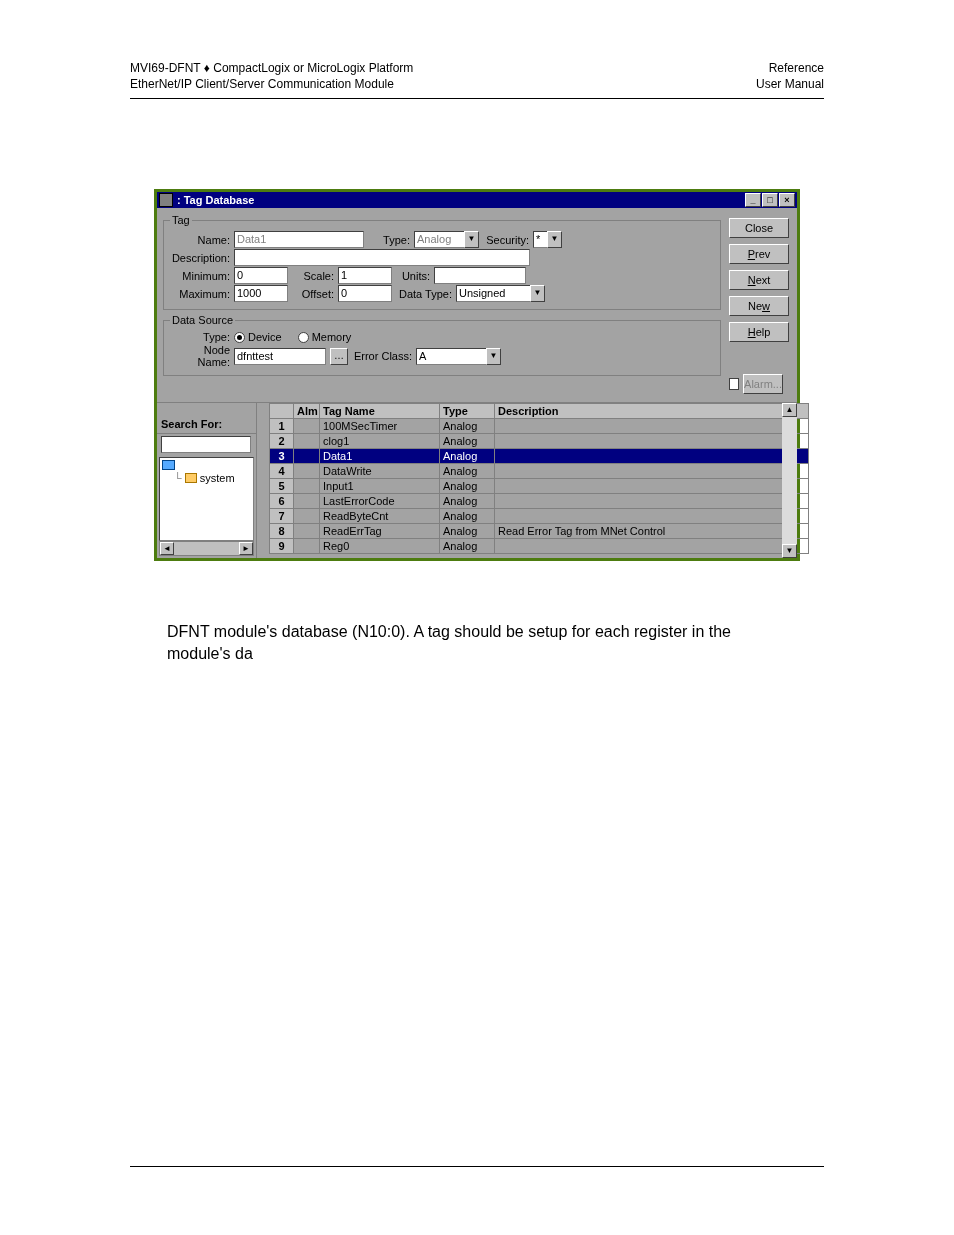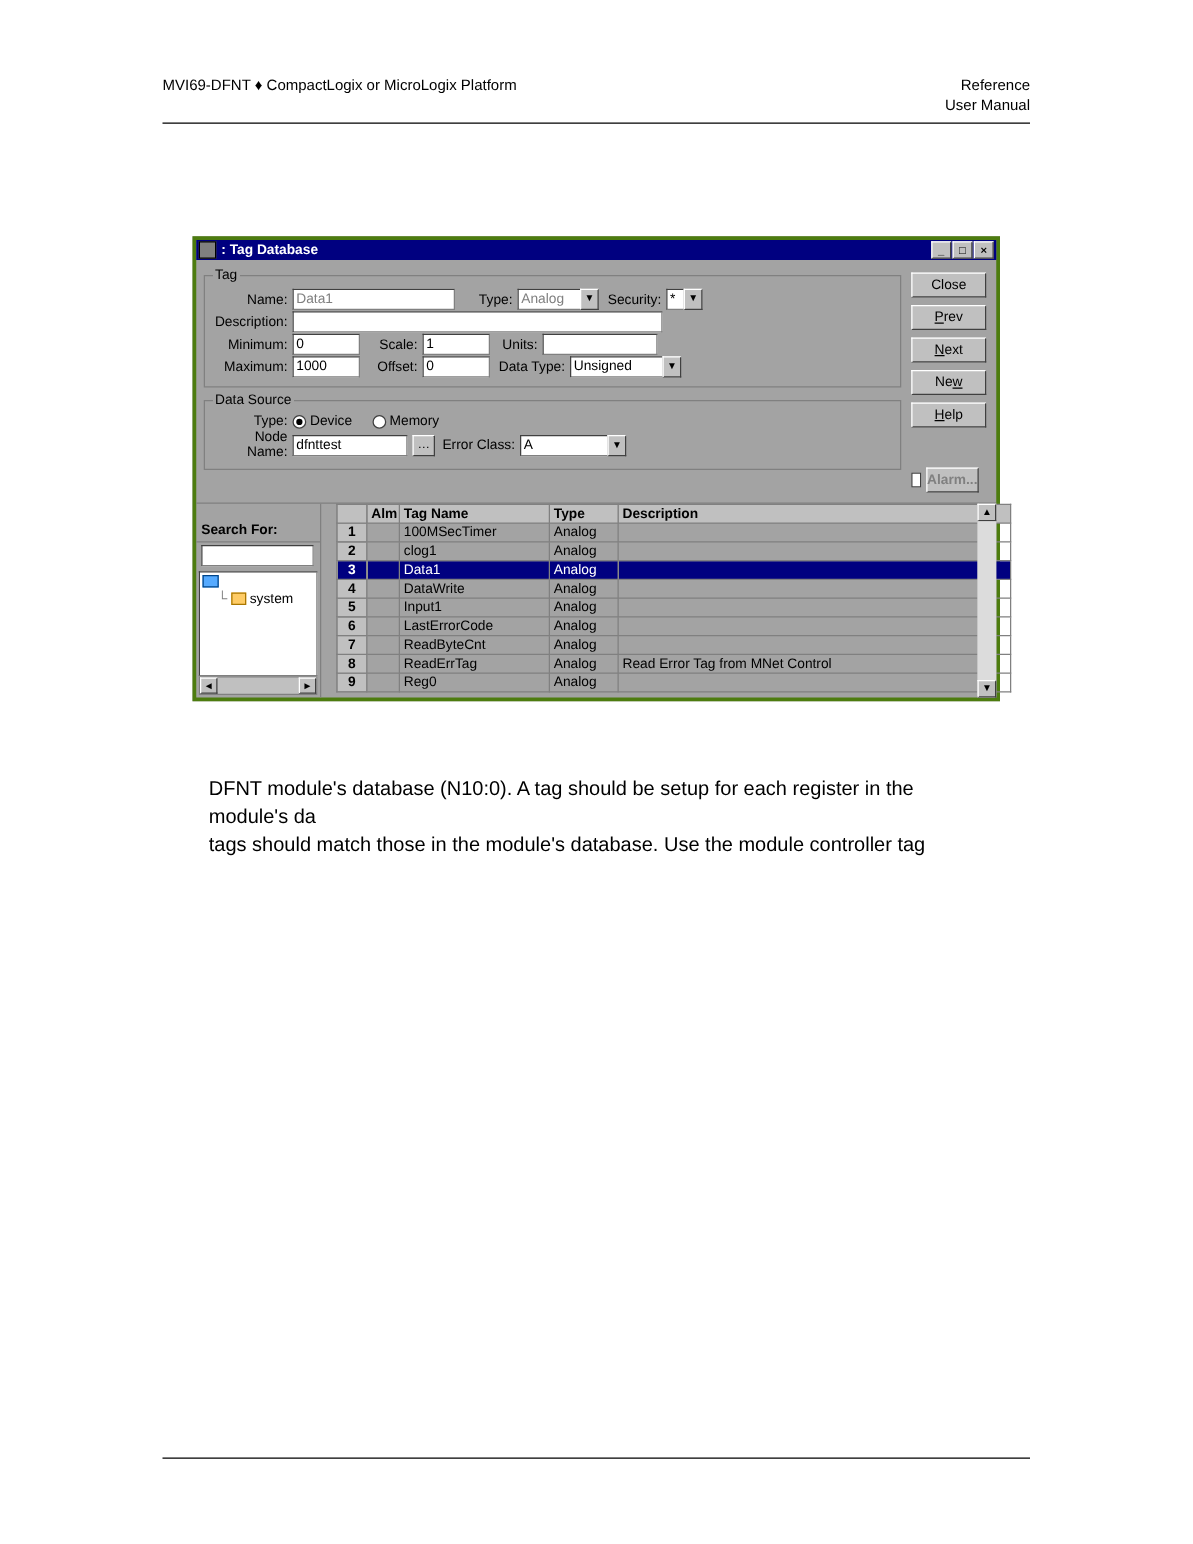--- a/index.html
+++ b/index.html
@@ -119,21 +119,21 @@
   .radio .dot {
     width:11px;height:11px;border:1px solid #404040;border-radius:50%;
     background:#fff;display:inline-flex;align-items:center;justify-content:center;
   }
   .radio .dot.sel::after { content:""; width:5px;height:5px;border-radius:50%;background:#000; }
   .small-btn {
     width:18px;height:17px;background:#c0c0c0;
     border:1px solid #fff;border-right-color:#404040;border-bottom-color:#404040;
     font-size:10px;text-align:center;line-height:14px;
   }
-  .alarm-row { display:flex; align-items:center; gap:4px; padding:0 6px 4px 0; justify-content:flex-start;font-weight:bold; }
+  .alarm-row { display:flex; align-items:center; gap:4px; padding:0 6px 4px 0; justify-content:flex-start; }
   .chk { width:12px;height:12px;background:#fff;border:1px solid #404040;display:inline-block; }
   .lower-pane { display:flex; height:156px; border-top:1px solid #808080; }
   .lp-left {
     width:100px; display:flex; flex-direction:column;
     border-right:1px solid #808080;
   }
   .search-lbl { font-weight:bold; font-size:11px; padding:3px 4px; border-bottom:1px solid #808080;margin-top:12px; }
   .search-box { padding:2px 4px 4px 4px; }
   .search-box .txt { width:90px; }
   .tree {
@@ -189,20 +189,21 @@
   .page-hr { position:absolute; left:130px; right:130px; bottom:68px; border-top:1px solid #000; }
 </style>
 </head>
 <body>
 
 <div class="page">
 
   <div class="page-header">
     <div class="hdr-left">
       <div>MVI69-DFNT ♦ CompactLogix or MicroLogix Platform</div>
+      <div>EtherNet/IP Client/Server Communication Module</div>
     </div>
     <div class="hdr-right">
       <div>Reference</div>
       <div>User Manual</div>
     </div>
   </div>
 
   <div class="body-area">
 
     <div class="app-window">
@@ -420,19 +421,18 @@
             <span class="arr">▼</span>
           </div>
         </div>
       </div>
 
     </div>
 
     <div class="paratext">
       <span>DFNT module's database (N10:0). A tag should be setup for each register in the</span><br>
       <span>module's da</span><br>
-      <span>tags should match those in the module's database. Use the module controller tag</span>
     </div>
 
   </div>
 
   <div class="page-hr"></div>
 </div>
 
 </body></html>

